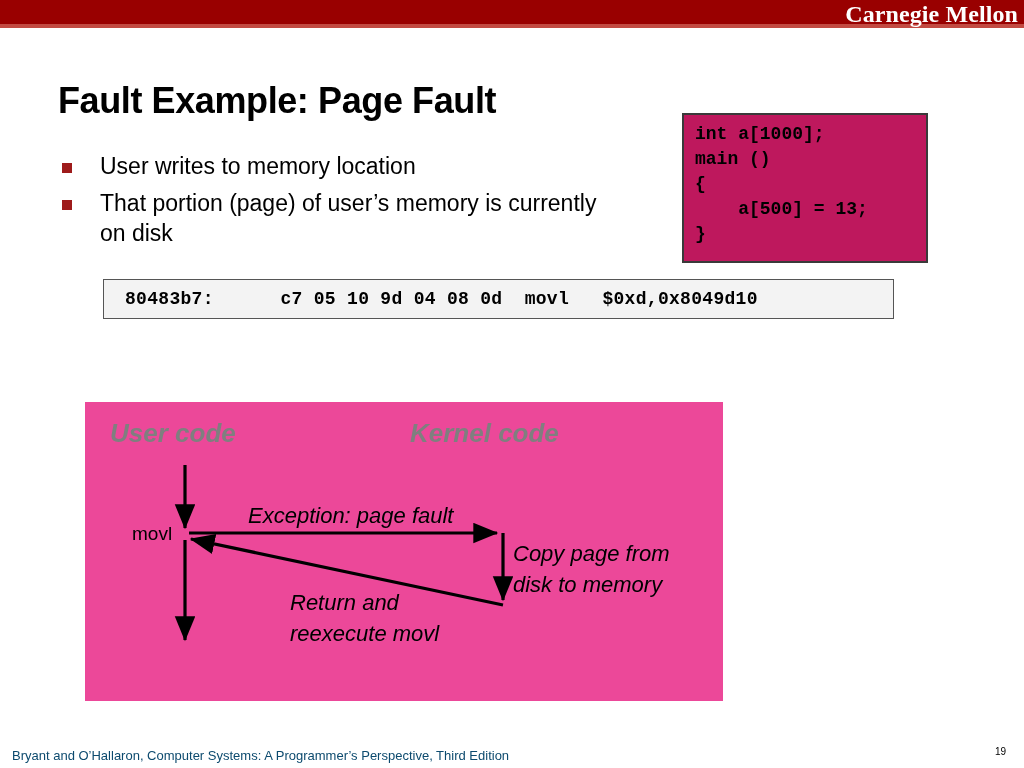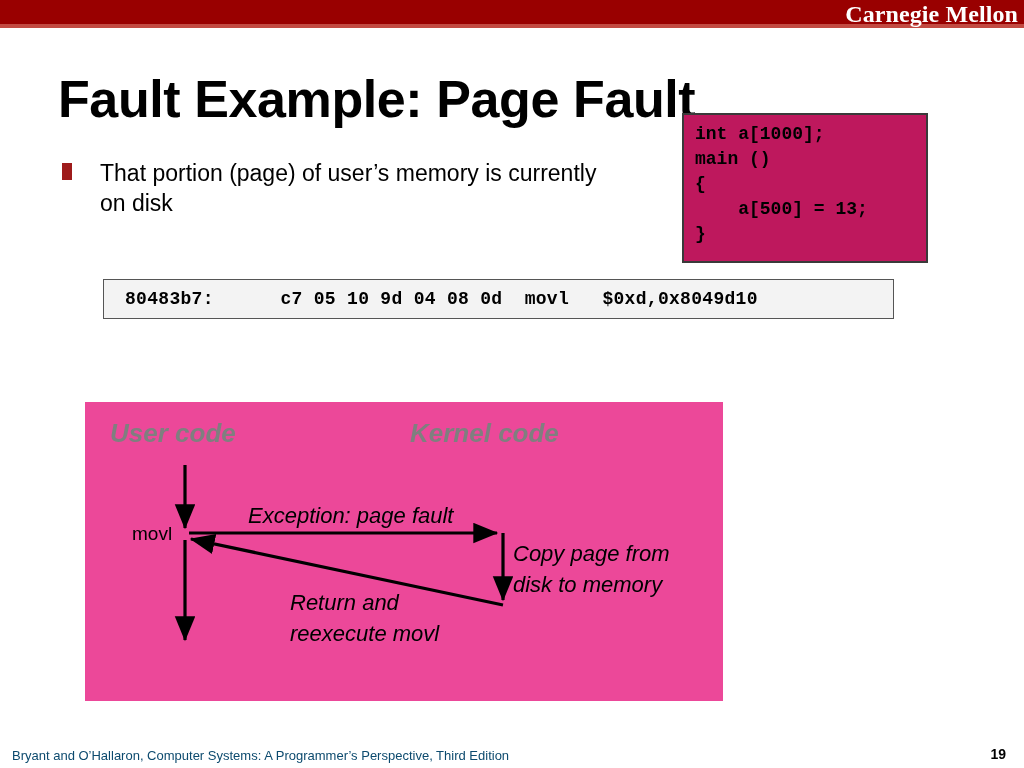--- a/index.html
+++ b/index.html
@@ -41,22 +41,22 @@
     font-weight: bold;
     font-size: 24px;
     letter-spacing: 0.1px;
     white-space: nowrap;
   }
 
   
   #slide-title {
     position: absolute;
     left: 58px;
-    top: 69px;
-    font-size: 52px;
+    top: 80px;
+    font-size: 36px;
     font-weight: bold;
     color: #000000;
     letter-spacing: -0.4px;
     white-space: nowrap;
   }
 
   
   #bullet-list {
     position: absolute;
     left: 58px;
@@ -165,37 +165,38 @@
     left: 12px;
     top: 748px;
     font-size: 13px;
     color: #0c4a6e;
     white-space: nowrap;
   }
   #footer-page {
     position: absolute;
     right: 18px;
     top: 746px;
-    font-size: 14px;
-    font-weight: bold;
+    font-size: 10px;
+    font-weight: normal;
     color: #000000;
   }
 </style>
 </head>
 <body>
 
 <div id="header-bar"></div>
 <div id="header-accent"></div>
 <div id="brand-label">Carnegie Mellon</div>
 
 <div id="slide-title">Fault Example: Page Fault</div>
 
 <div id="bullet-list">
   <div class="bullet-item">
     <span class="bullet-marker"></span>
+    <span>User writes to memory location</span>
   </div>
   <div class="bullet-item">
     <span class="bullet-marker"></span>
     <span>That portion (page) of user’s memory is currently on disk</span>
   </div>
 </div>
 
 <div id="code-box">int a[1000];
 main ()
 {

